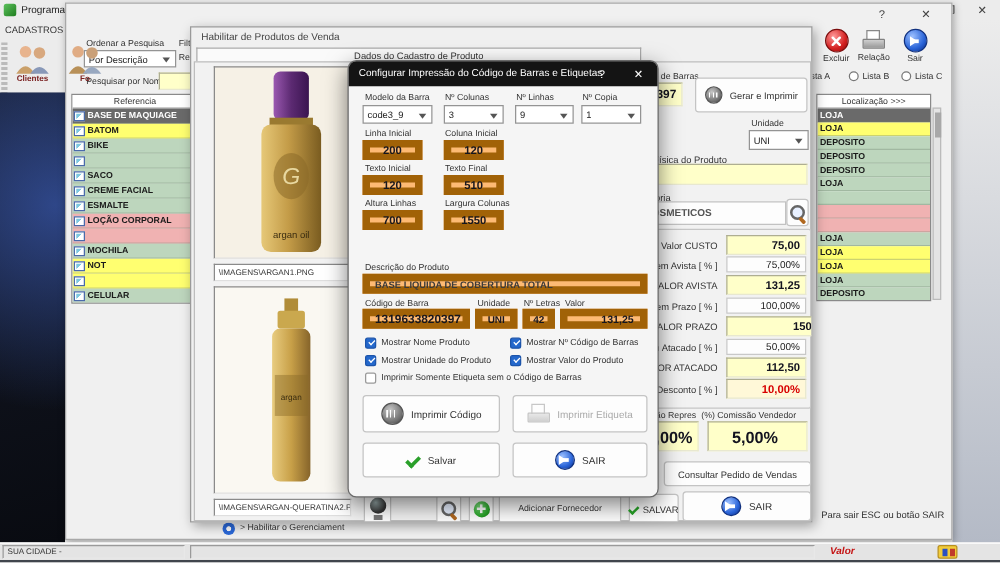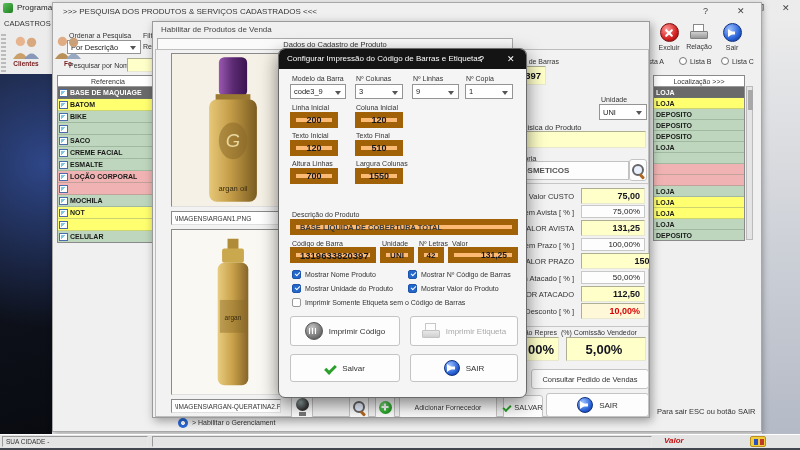--- a/index.html
+++ b/index.html
@@ -78,21 +78,20 @@
 <div class="glyphbtn" style="left:756px;top:3px;">❐</div>
 <div class="glyphbtn" style="left:782px;top:3px;">✕</div>
 <div class="abs nw" style="left:4px;top:19px;font-size:7.5px;color:#333;">CADASTROS</div>
 <div class="grip" style="left:1px;top:34px;height:44px;"></div>
 
 <div class="abs" style="left:0;top:74px;width:52px;height:360px;background:radial-gradient(circle at 85% 25%,rgba(70,110,220,.55),transparent 60%),linear-gradient(165deg,#151a28,#090b11);z-index:1;"></div>
 
 <div class="abs" style="left:762px;top:16px;width:38px;height:418px;background:linear-gradient(#ececec,#b4bac6);z-index:1;"></div>
 
 <div class="pes-win">
-  <div class="abs nw" style="left:10px;top:4px;font-size:8px;color:#333;">&gt;&gt;&gt; PESQUISA DOS PRODUTOS &amp; SERVIÇOS CADASTRADOS &lt;&lt;&lt;</div>
   <div class="glyphbtn" style="left:650px;top:3px;">?</div>
   <div class="glyphbtn" style="left:684px;top:3px;">✕</div>
 
   <div class="l7" style="left:16px;top:29px;">Ordenar a Pesquisa</div>
   <div class="combo" style="left:14px;top:37px;width:74px;height:14px;">
     <span class="nw">Por Descrição</span>
   </div>
   <div class="l7" style="left:90px;top:29px;">Filtrar</div>
   <div class="l7" style="left:90px;top:40px;">Representante</div>
   <div class="l7" style="left:16px;top:59px;">Pesquisar por Nome</div>
@@ -299,20 +298,24 @@
     </svg>
   </div>
   <div class="abs sunken nw" style="left:18px;top:377px;width:110px;height:14px;font-size:6.5px;color:#333;line-height:13px;padding-left:3px;overflow:hidden;">
     <span>\IMAGENS\ARGAN-QUERATINA2.PNG</span>
   </div>
 
   <div class="l7 nw" style="right:90px;top:36px;text-align:right;">Código de Barras</div>
   <div class="pricefy" style="left:288px;top:44px;width:105px;height:19px;font-size:9.5px;">
     <span>1319633820397</span>
   </div>
+  <div class="btn" style="left:403px;top:40px;width:90px;height:28px;font-size:7.5px;">
+    <span class="barcode-circ" style="width:14px;height:14px;"></span>
+    <span>Gerar e Imprimir</span>
+  </div>
   <div class="l7 nw" style="left:448px;top:74px;">Unidade</div>
   <div class="combo" style="left:446px;top:82px;width:48px;height:16px;">
     <span>UNI</span>
   </div>
   <div class="l75 nw" style="left:328px;top:101px;">Localização Física do Produto</div>
   <div class="fy abs" style="left:303px;top:109px;width:190px;height:17px;"></div>
   <div class="l75 nw" style="left:351px;top:132px;">Categoria</div>
   <div class="fw abs" style="left:303px;top:139px;width:173px;height:19px;display:flex;align-items:center;justify-content:center;font-size:8px;font-weight:bold;color:#555;">
     <span>COSMETICOS</span>
   </div>

